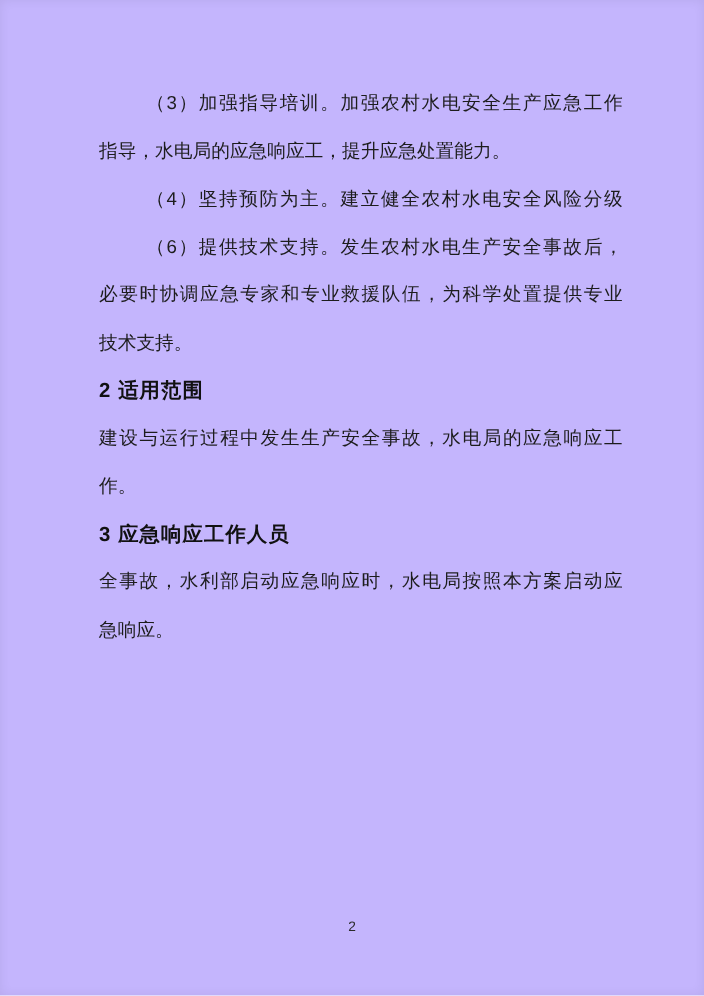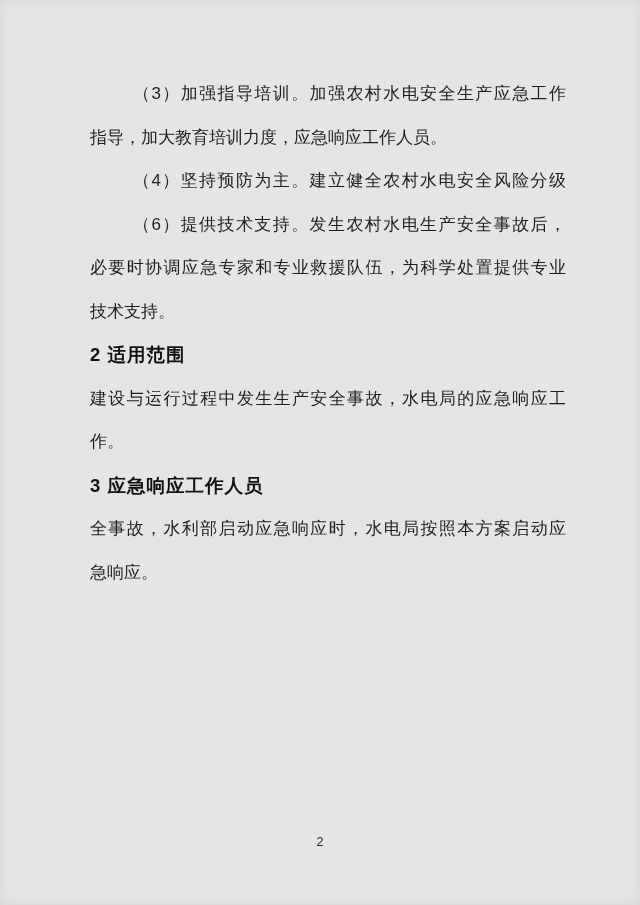--- a/index.html
+++ b/index.html
@@ -9,21 +9,21 @@
   }
   body {
     width: 640px;
     height: 905px;
     font-family: "Liberation Sans", sans-serif;
   }
   .page {
     position: relative;
     width: 640px;
     height: 905px;
-    background: #e5e5e5;
+    background: #c4b5fd;
     box-shadow: inset 0 0 10px rgba(0,0,0,0.07);
     overflow: hidden;
   }
   .content {
     position: absolute;
     left: 90px;
     top: 72px;
     width: 476px;
   }
   .line {
@@ -63,21 +63,21 @@
     color: #2a2a2a;
     line-height: 20px;
   }
 </style>
 </head>
 <body>
 
 <div class="page">
   <div class="content">
       <div class="line indent fill">（3）加强指导培训。加强农村水电安全生产应急工作</div>
-      <div class="line">指导，加大教育培训力度，应急响应工作人员。</div>
+      <div class="line">指导，水电局的应急响应工，提升应急处置能力。</div>
       <div class="line indent fill">（4）坚持预防为主。建立健全农村水电安全风险分级</div>
       <div class="line indent fill">（6）提供技术支持。发生农村水电生产安全事故后，</div>
       <div class="line fill">必要时协调应急专家和专业救援队伍，为科学处置提供专业</div>
       <div class="line">技术支持。</div>
       <div class="heading">2 适用范围</div>
       <div class="line fill">建设与运行过程中发生生产安全事故，水电局的应急响应工</div>
       <div class="line">作。</div>
       <div class="heading">3 应急响应工作人员</div>
       <div class="line fill">全事故，水利部启动应急响应时，水电局按照本方案启动应</div>
       <div class="line">急响应。</div>

